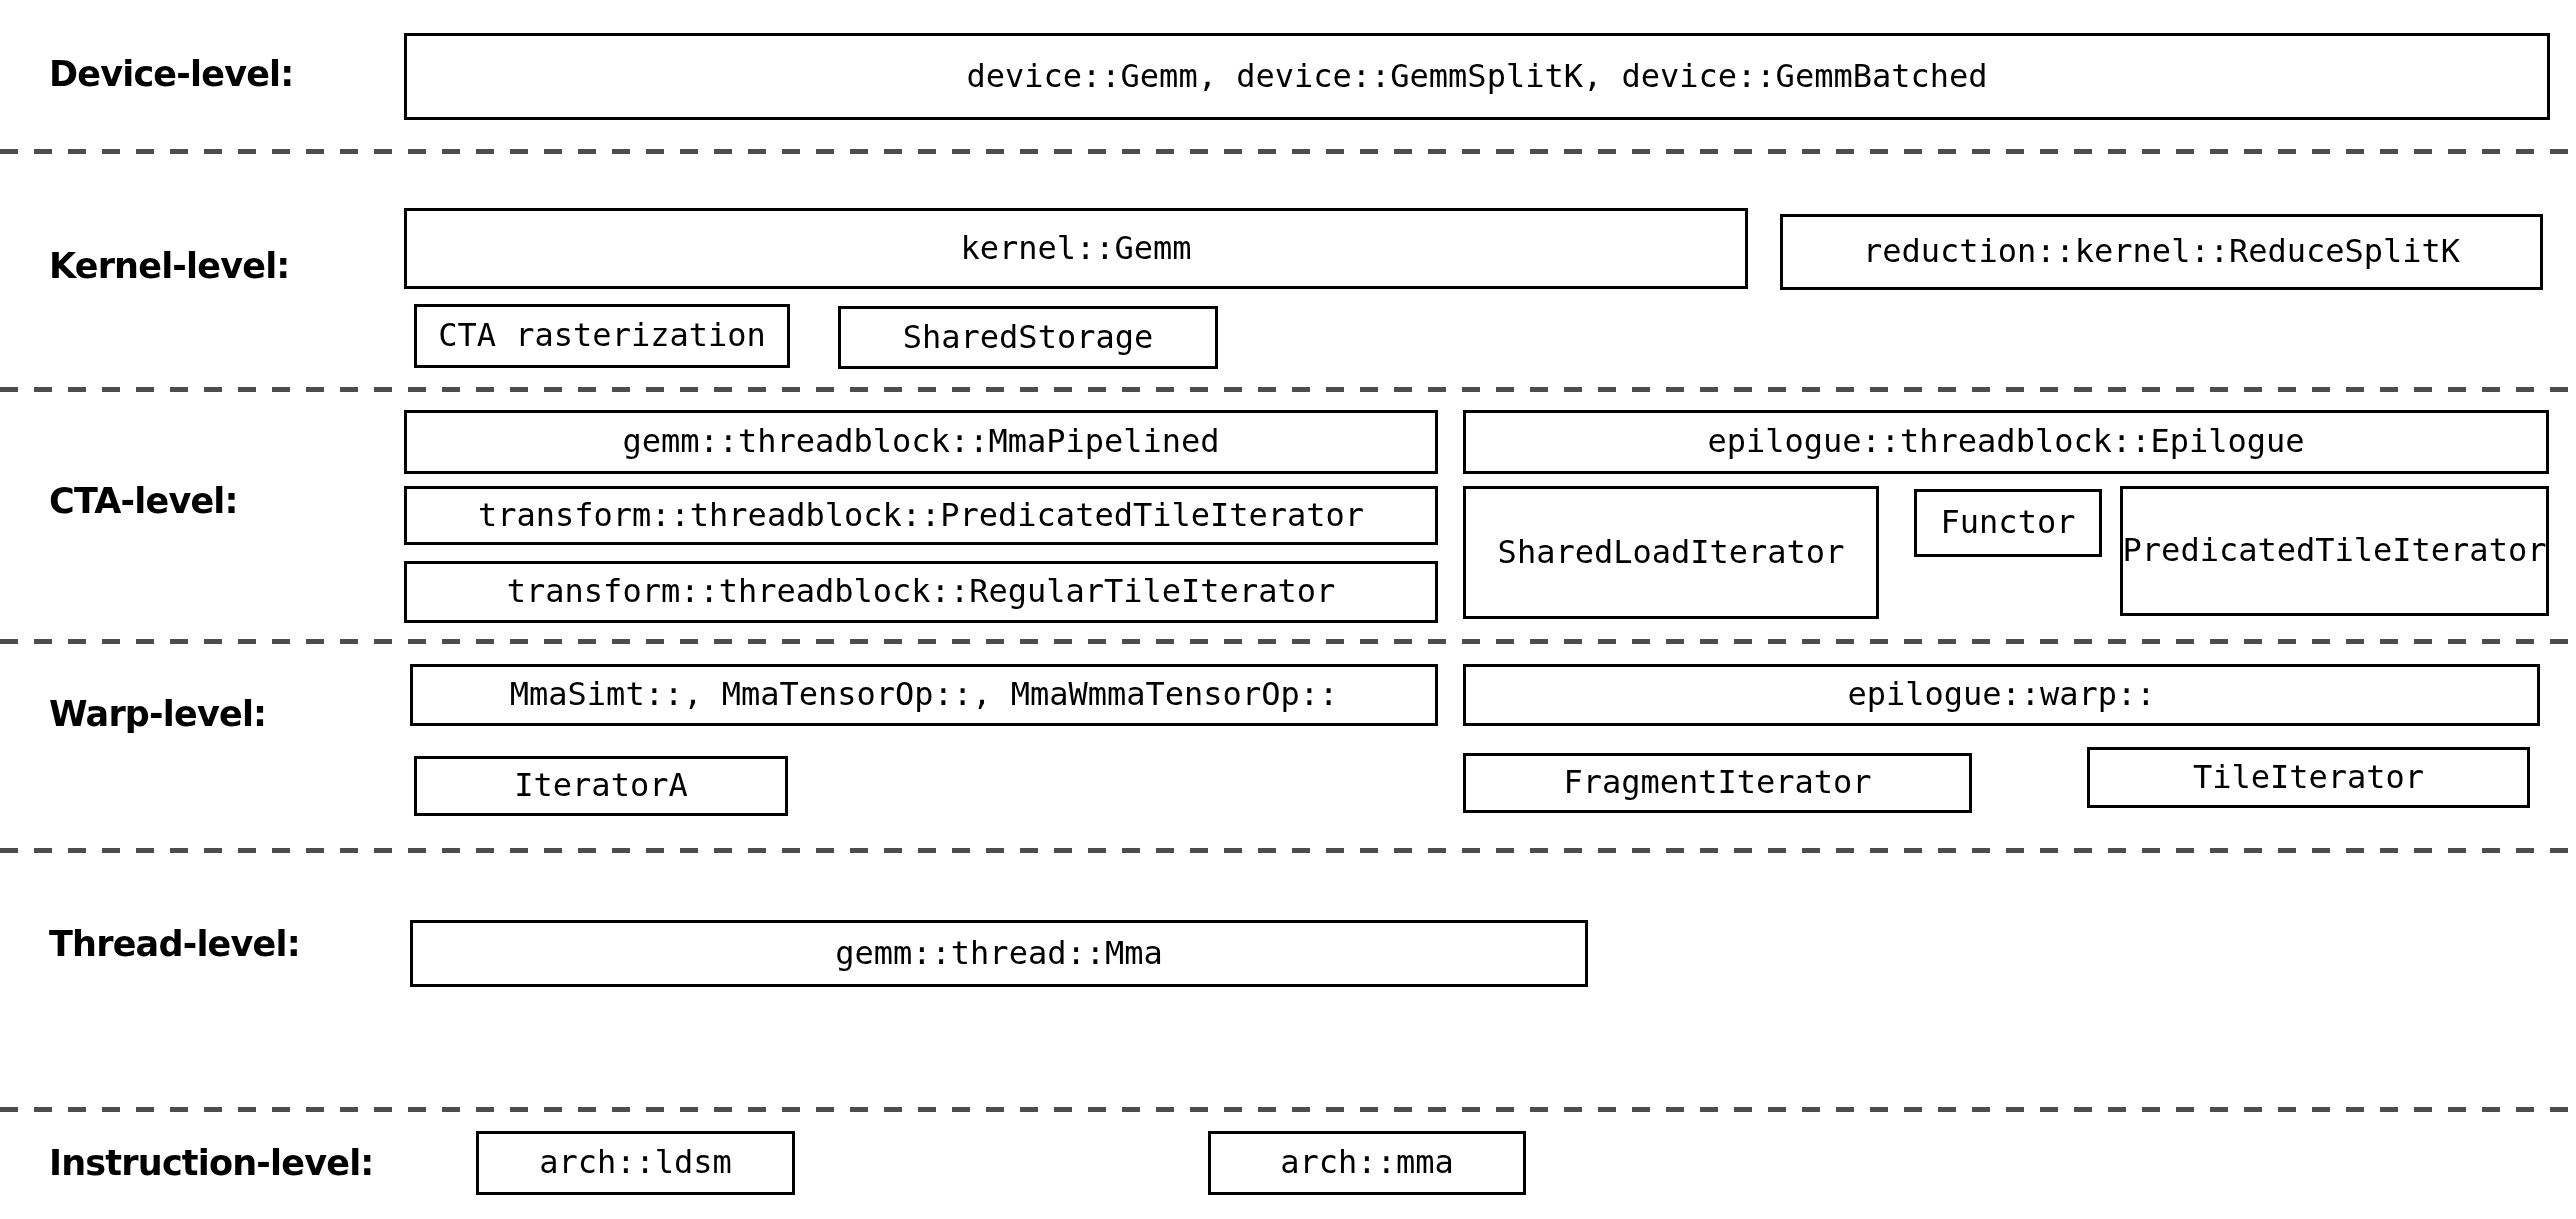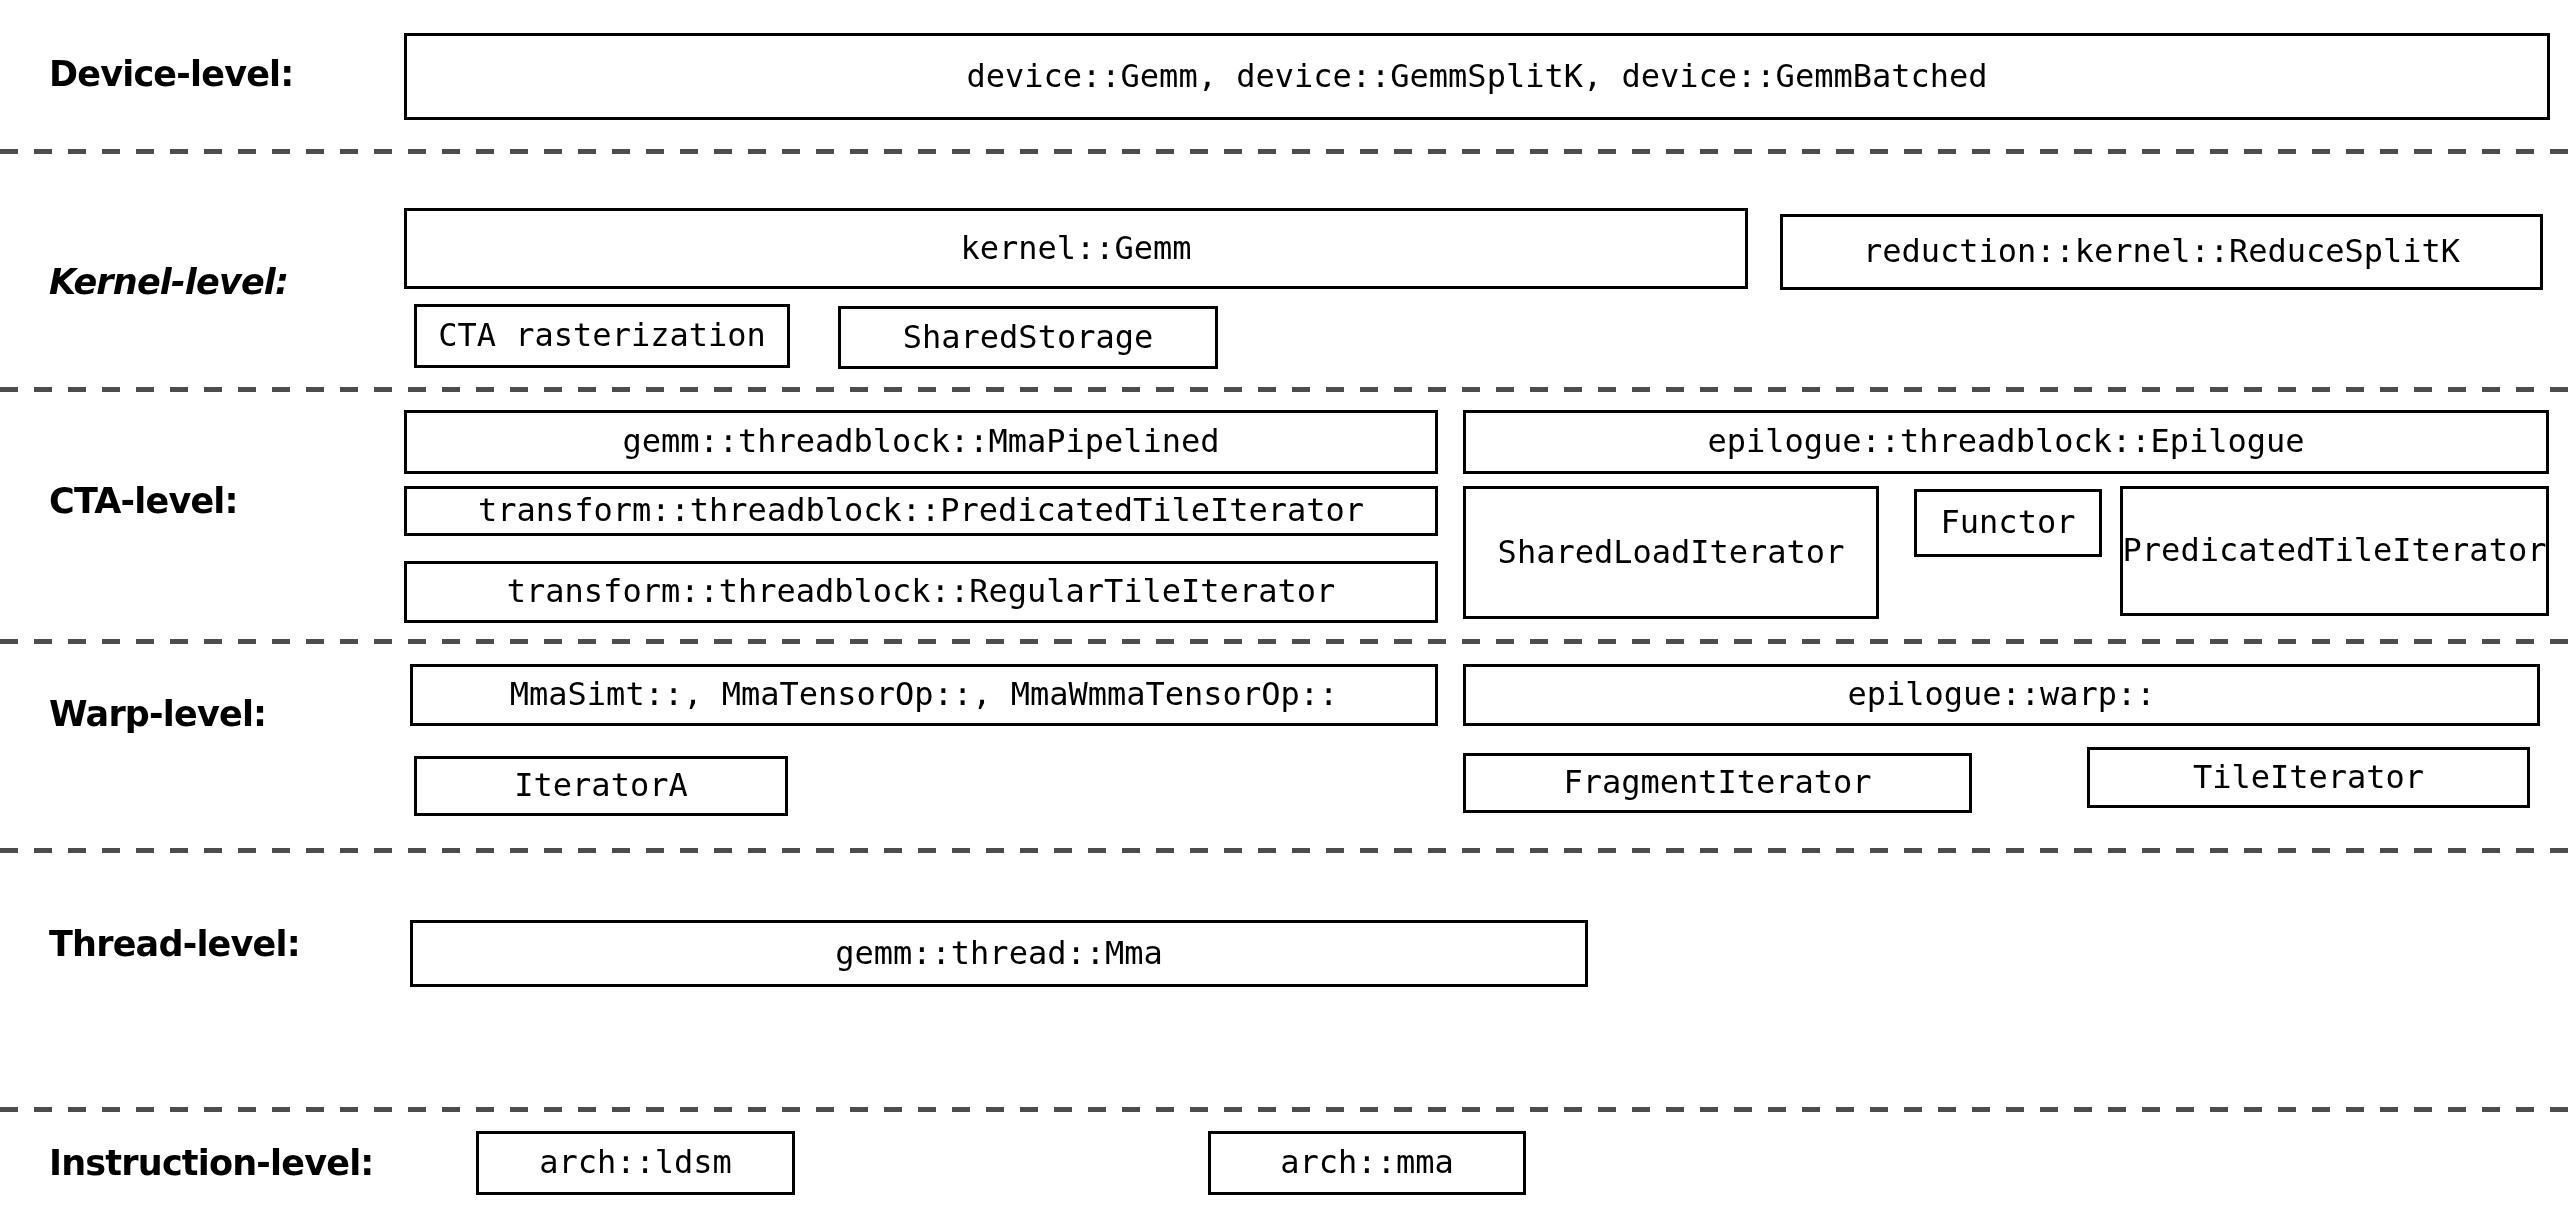--- a/index.html
+++ b/index.html
@@ -44,42 +44,42 @@
     height: 5.4px;
     background: repeating-linear-gradient(to right, #4d4d4d 0 18.4px, transparent 18.4px 34px);
   }
 </style>
 </head>
 <body>
 
 <div class="canvas">
 
   <div class="row-label" style="left:49px; top:57px;">Device-level:</div>
-  <div class="row-label" style="left:49px; top:265px;font-style:italic;">Kernel-level:</div>
+  <div class="row-label" style="left:49px; top:249px;">Kernel-level:</div>
   <div class="row-label" style="left:49px; top:484px;">CTA-level:</div>
   <div class="row-label" style="left:49px; top:697px;">Warp-level:</div>
   <div class="row-label" style="left:49px; top:927px;">Thread-level:</div>
   <div class="row-label" style="left:49px; top:1146px;">Instruction-level:</div>
 
   <div class="dash" style="top:149px;"></div>
   <div class="dash" style="top:387px;"></div>
   <div class="dash" style="top:639px;"></div>
   <div class="dash" style="top:848px;"></div>
   <div class="dash" style="top:1107px;"></div>
 
   <div class="box" style="left:404px; top:33px; width:2146px; height:87px;">device::Gemm, device::GemmSplitK, device::GemmBatched</div>
 
   <div class="box" style="left:404px; top:208px; width:1344px; height:81px;">kernel::Gemm</div>
   <div class="box" style="left:1780px; top:214px; width:763px; height:76px;">reduction::kernel::ReduceSplitK</div>
   <div class="box" style="left:414px; top:304px; width:376px; height:64px;">CTA rasterization</div>
   <div class="box" style="left:838px; top:306px; width:380px; height:63px;">SharedStorage</div>
 
   <div class="box" style="left:404px; top:410px; width:1034px; height:64px;">gemm::threadblock::MmaPipelined</div>
   <div class="box" style="left:1463px; top:410px; width:1086px; height:64px;">epilogue::threadblock::Epilogue</div>
-  <div class="box" style="left:404px; top:486px; width:1034px; height:50px;">transform::threadblock::PredicatedTileIterator</div>
+  <div class="box" style="left:404px; top:486px; width:1034px; height:59px;">transform::threadblock::PredicatedTileIterator</div>
   <div class="box" style="left:1463px; top:486px; width:416px; height:133px;">SharedLoadIterator</div>
   <div class="box" style="left:1906px; top:489px; width:188px; height:68px;margin-left:8px;">Functor</div>
   <div class="box" style="left:2120px; top:486px; width:429px; height:130px;">PredicatedTileIterator</div>
   <div class="box" style="left:404px; top:561px; width:1034px; height:62px;">transform::threadblock::RegularTileIterator</div>
 
   <div class="box" style="left:410px; top:664px; width:1028px; height:62px;">MmaSimt::, MmaTensorOp::, MmaWmmaTensorOp::</div>
   <div class="box" style="left:1463px; top:664px; width:1077px; height:62px;">epilogue::warp::</div>
   <div class="box" style="left:414px; top:756px; width:374px; height:60px;">IteratorA</div>
   <div class="box" style="left:1463px; top:753px; width:509px; height:60px;">FragmentIterator</div>
   <div class="box" style="left:2087px; top:747px; width:443px; height:61px;">TileIterator</div>

